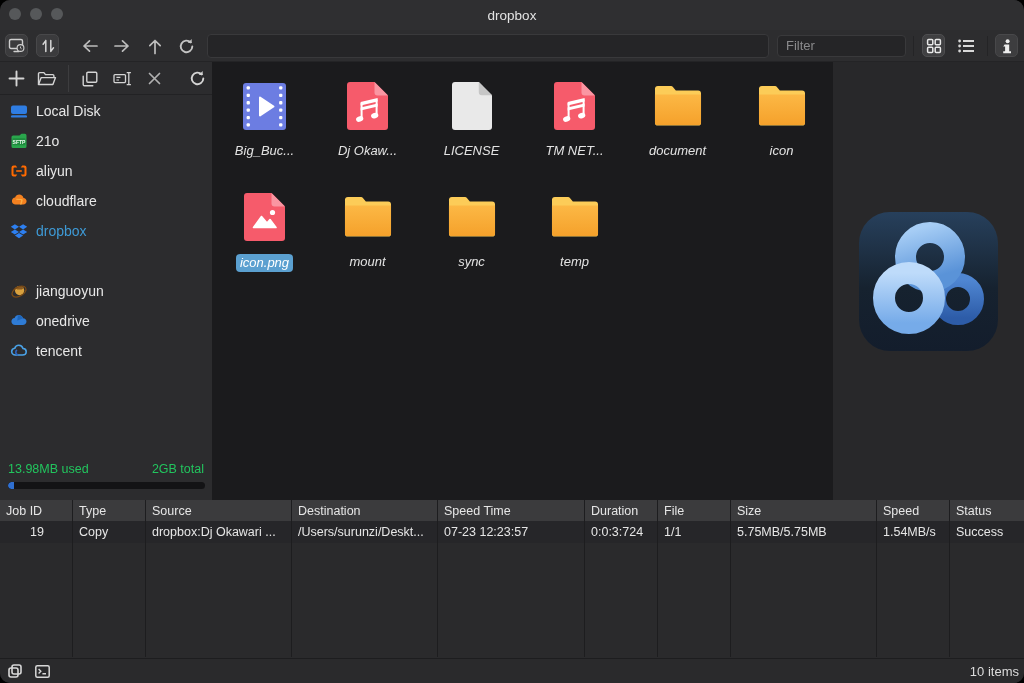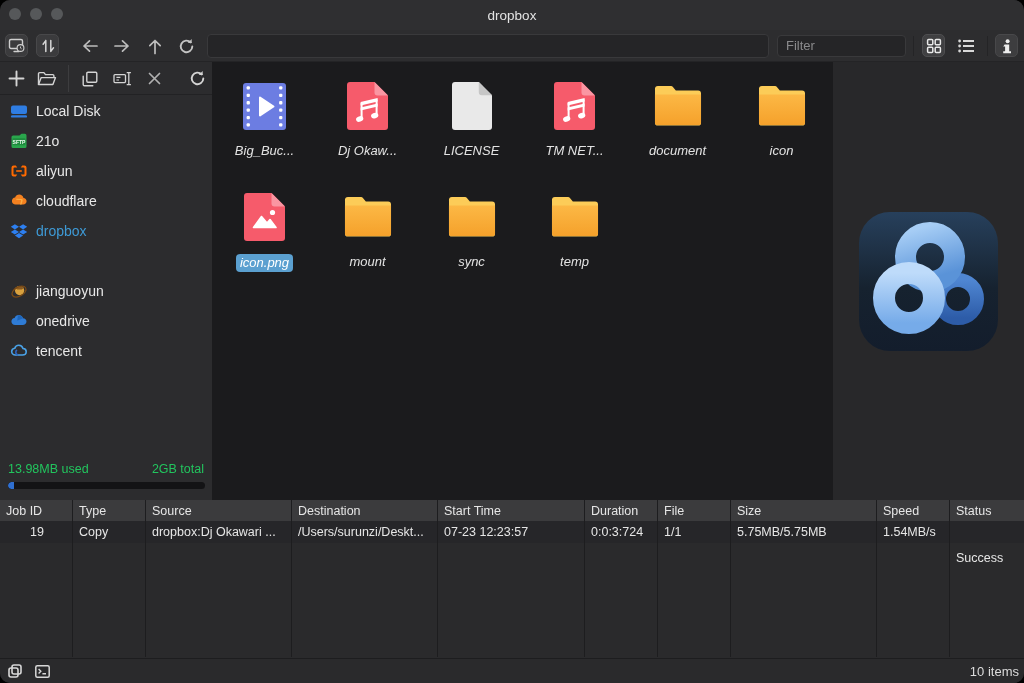--- a/index.html
+++ b/index.html
@@ -417,38 +417,38 @@
       <circle cx="50" cy="86" r="25" fill="none" stroke="url(#blue2)" stroke-width="22"></circle>
     </svg>
   </div>
 
   <div class="abs" id="jobtable">
     <div id="thead">
       <div class="hc" style="left:0; width:73px;">Job ID</div>
       <div class="hc" style="left:73px; width:73px;">Type</div>
       <div class="hc" style="left:146px; width:146px;">Source</div>
       <div class="hc" style="left:292px; width:146px;">Destination</div>
-      <div class="hc" style="left:438px; width:147px;">Start Time</div>
+      <div class="hc" style="left:438px; width:147px;">Speed Time</div>
       <div class="hc" style="left:585px; width:73px;">Duration</div>
       <div class="hc" style="left:658px; width:73px;">File</div>
       <div class="hc" style="left:731px; width:146px;">Size</div>
       <div class="hc" style="left:877px; width:73px;">Speed</div>
       <div class="hc" style="left:950px; width:74px;">Status</div>
     </div>
     <div id="trow">
       <div class="rc" style="left:0; width:73px;margin-left:24px;">19</div>
       <div class="rc" style="left:73px; width:73px;">Copy</div>
       <div class="rc" style="left:146px; width:146px;">dropbox:Dj Okawari ...</div>
       <div class="rc" style="left:292px; width:146px;">/Users/surunzi/Deskt...</div>
       <div class="rc" style="left:438px; width:147px;">07-23 12:23:57</div>
       <div class="rc" style="left:585px; width:73px;">0:0:3:724</div>
       <div class="rc" style="left:658px; width:73px;">1/1</div>
       <div class="rc" style="left:731px; width:146px;">5.75MB/5.75MB</div>
       <div class="rc" style="left:877px; width:73px;">1.54MB/s</div>
-      <div class="rc" style="left:950px; width:74px;margin-top:26px;">Success</div>
+      <div class="rc" style="left:950px; width:74px;">Success</div>
     </div>
     <div class="colline" style="left:72px;"></div>
     <div class="colline" style="left:145px;"></div>
     <div class="colline" style="left:291px;"></div>
     <div class="colline" style="left:437px;"></div>
     <div class="colline" style="left:584px;"></div>
     <div class="colline" style="left:657px;"></div>
     <div class="colline" style="left:730px;"></div>
     <div class="colline" style="left:876px;"></div>
     <div class="colline" style="left:949px;"></div>

